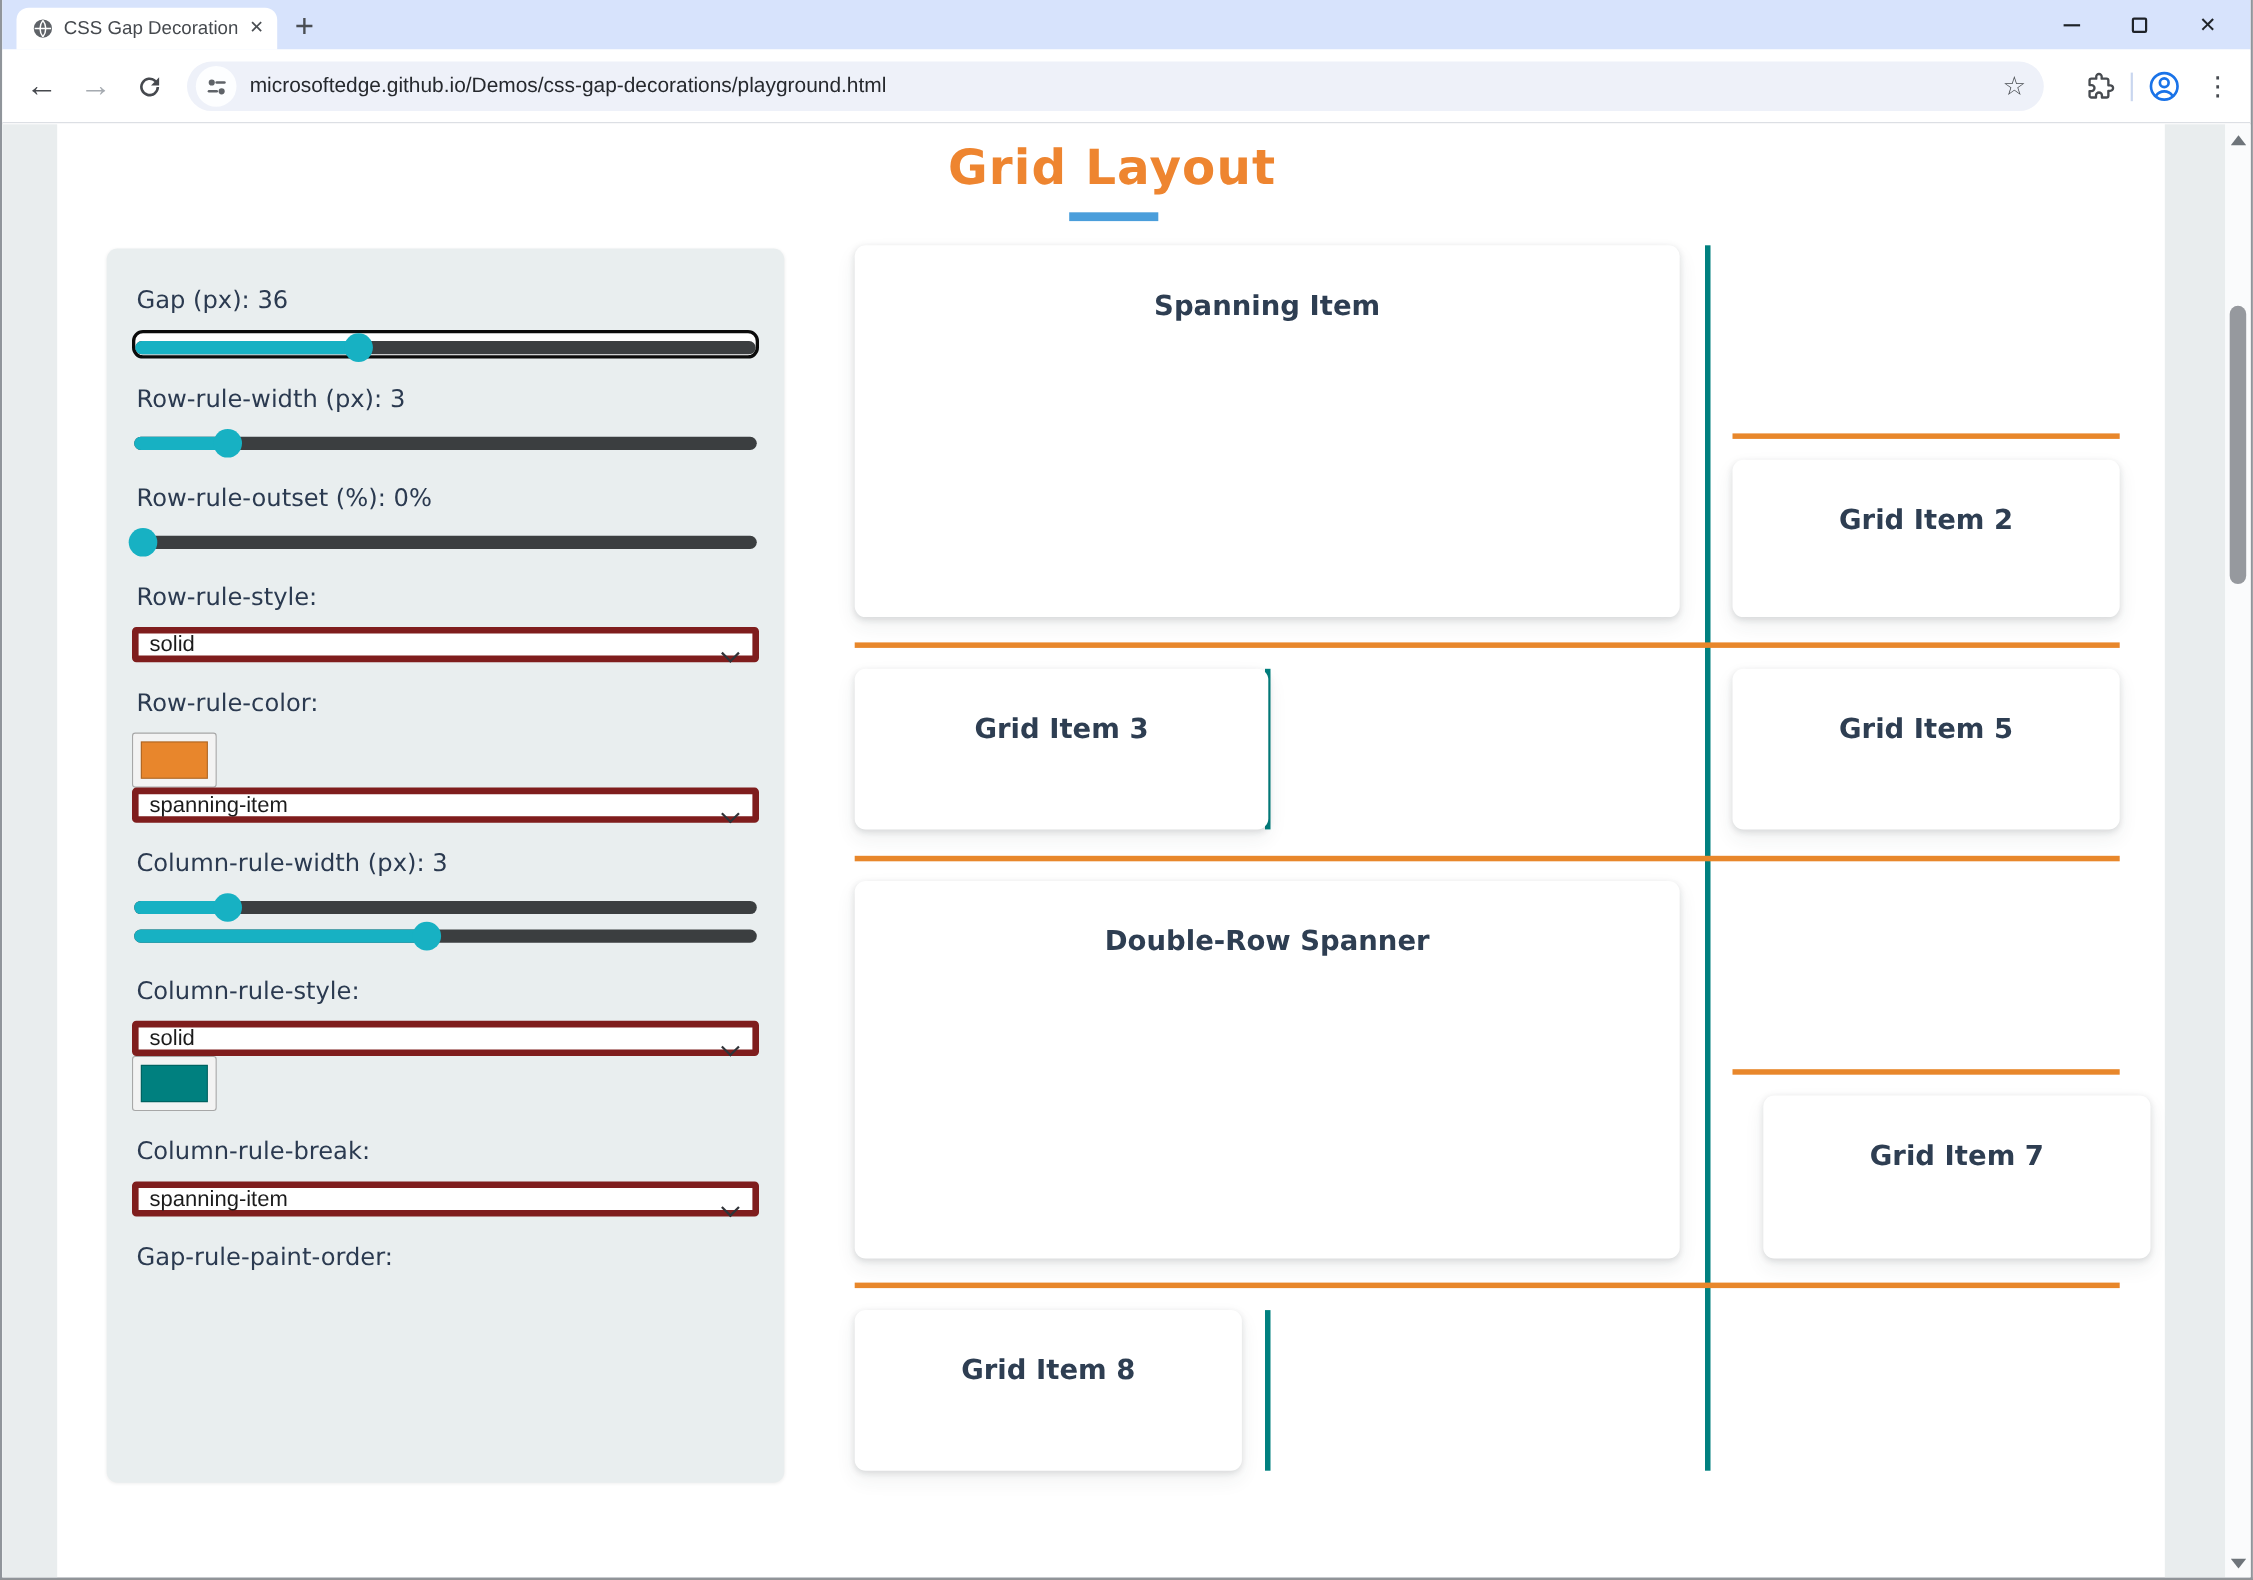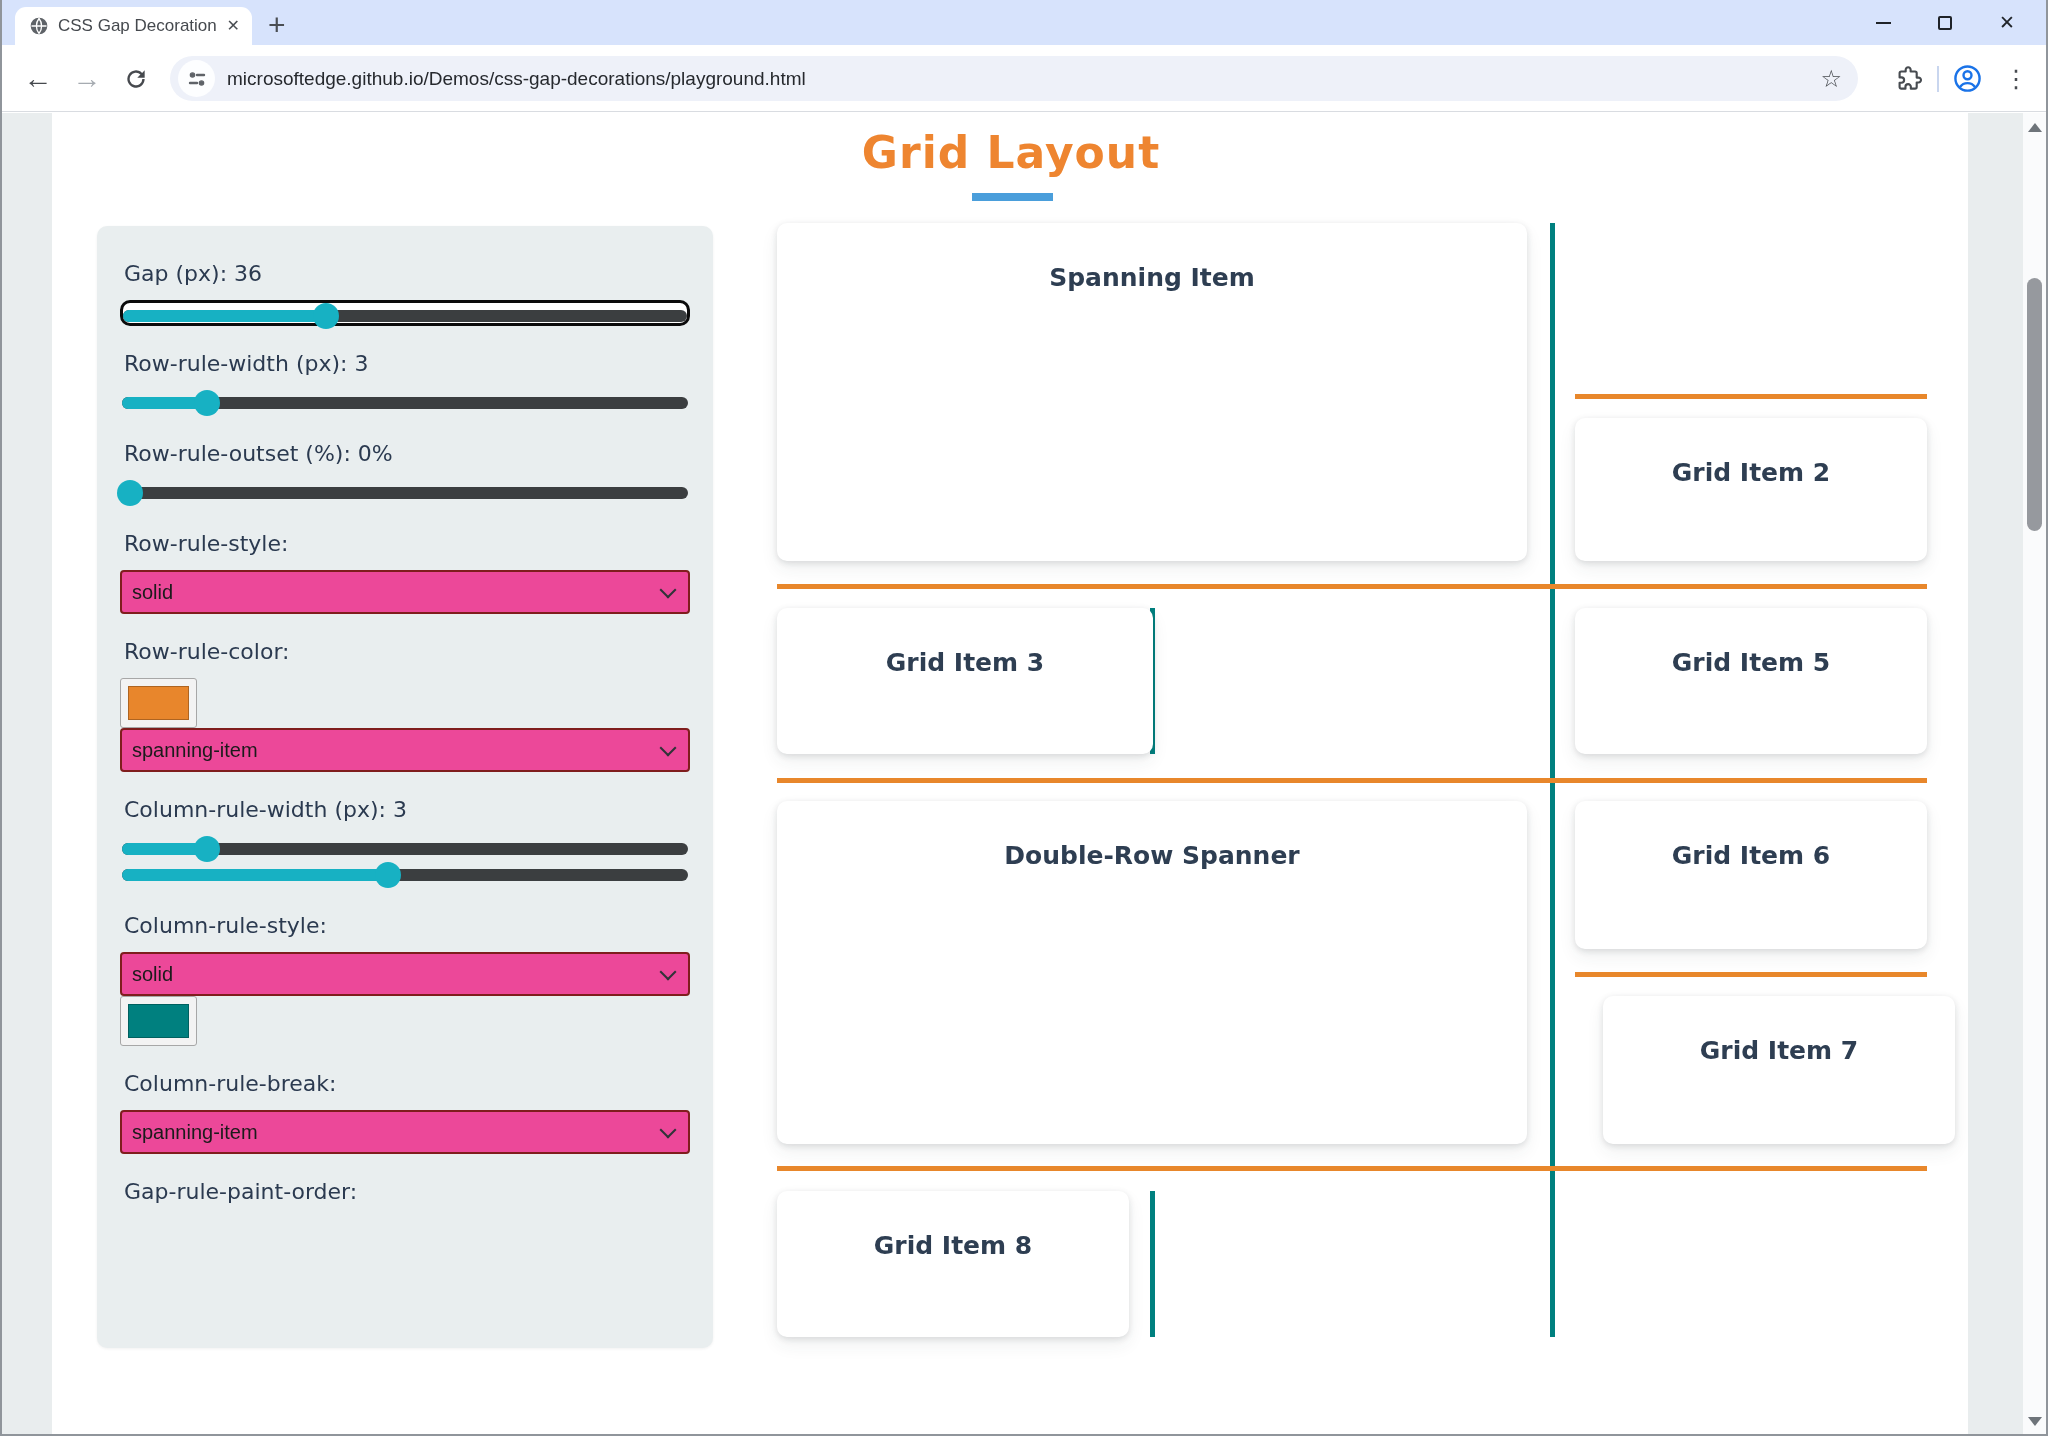--- a/index.html
+++ b/index.html
@@ -63,21 +63,21 @@
     font-family:"DejaVu Sans",sans-serif;color:#2b3a50;overflow:hidden;
     box-shadow:0 1px 3px rgba(0,0,0,.06);
   }
   .ctl-label{font-size:22px;font-weight:500;margin:25px 0 14px 4px;}
   .slider{position:relative;height:26px;margin:0 2px;}
   .slider .track{position:absolute;left:0;right:0;top:7px;height:12px;border-radius:6px;background:#3b3e40;}
   .slider .fill{position:absolute;left:0;top:7px;height:12px;border-radius:6px;background:var(--accent,#17b1c3);width:var(--p,50%);}
   .slider .thumb{position:absolute;top:0;width:26px;height:26px;border-radius:50%;background:var(--accent,#17b1c3);left:var(--p,50%);transform:translateX(-13px);}
   .slider-focus{border:3px solid #0b0b0b;border-radius:10px;background:#fff;padding:4px 6px;margin:0;}
   .sel{
-    position:relative;height:44px;border:2px solid #7f1d1d;border-radius:4px;background:#ec4899;
+    position:relative;height:32px;border:6px solid #7f1d1d;border-radius:4px;background:#ffffff;
     display:flex;align-items:center;padding:0 34px 0 10px;font-size:20px;color:#1b1b1b;
     font-family:"Liberation Sans",sans-serif;
   }
   .sel::after{
     content:"";position:absolute;right:14px;top:12px;width:10px;height:10px;
     border-right:2.5px solid #303338;border-bottom:2.5px solid #303338;transform:rotate(45deg);
   }
   .swatch{width:77px;height:50px;border:1px solid #a7a7a7;border-radius:3px;background:#f3f3f3;padding:7px;}
   .swatch-inner{width:100%;height:100%;border:1px solid rgba(0,0,0,.25);}
   
@@ -240,21 +240,20 @@
     <div class="rule row" style="left:775px;top:471px;width:1150px;"></div>
     <div class="rule row" style="left:775px;top:665px;width:1150px;"></div>
     <div class="rule row" style="left:1573px;top:859px;width:352px;"></div>
     <div class="rule row" style="left:775px;top:1053px;width:1150px;"></div>
 
     <div class="card" style="left:775px;top:110px;width:750px;height:338px;"><span>Spanning Item</span></div>
     <div class="card" style="left:1573px;top:305px;width:352px;height:143px;"><span>Grid Item 2</span></div>
     <div class="card" style="left:775px;top:495px;width:376px;height:146px;"><span>Grid Item 3</span></div>
     <div class="card" style="left:1573px;top:495px;width:352px;height:146px;"><span>Grid Item 5</span></div>
     <div class="card" style="left:775px;top:688px;width:750px;height:343px;"><span>Double-Row Spanner</span></div>
-    <div class="card" style="left:1573px;top:688px;width:352px;height:148px;"><span>Grid Item 6</span></div>
     <div class="card" style="left:1573px;top:883px;width:352px;height:148px;margin-left:28px;"><span>Grid Item 7</span></div>
     <div class="card" style="left:775px;top:1078px;width:352px;height:146px;"><span>Grid Item 8</span></div>
 
     <div class="scrollbar">
       <div class="sb-up"></div>
       <div class="sb-thumb"></div>
       <div class="sb-down"></div>
     </div>
   </div>
 

